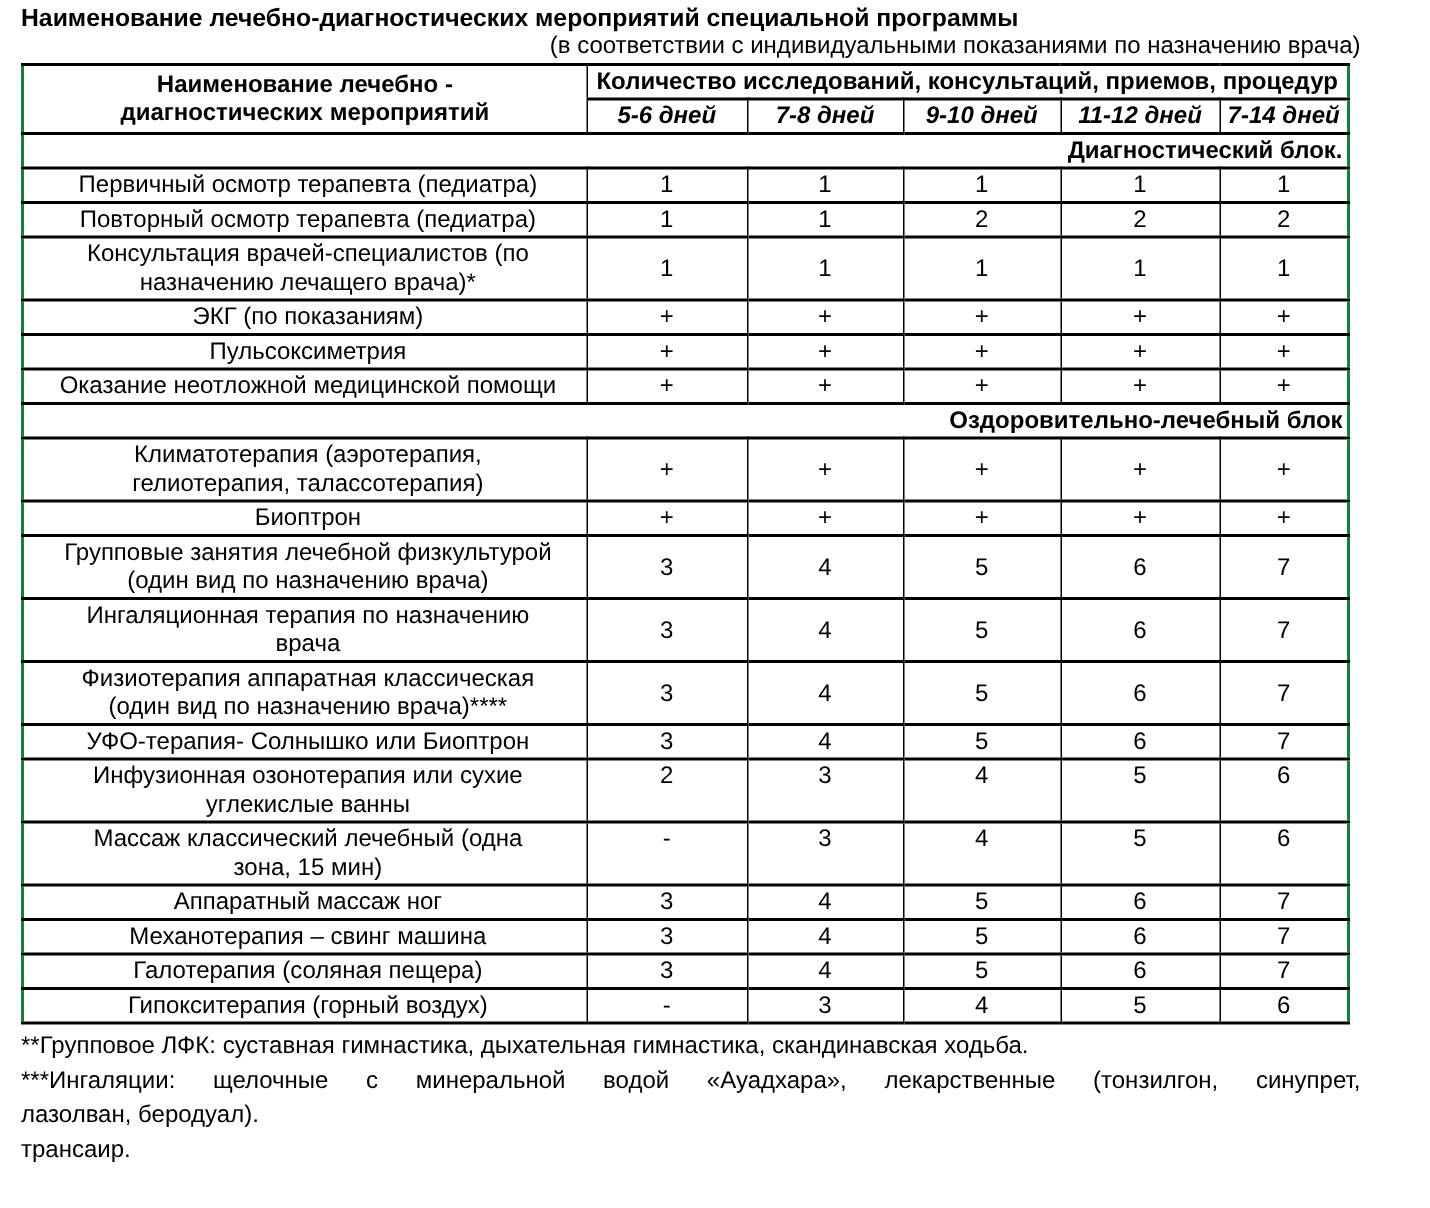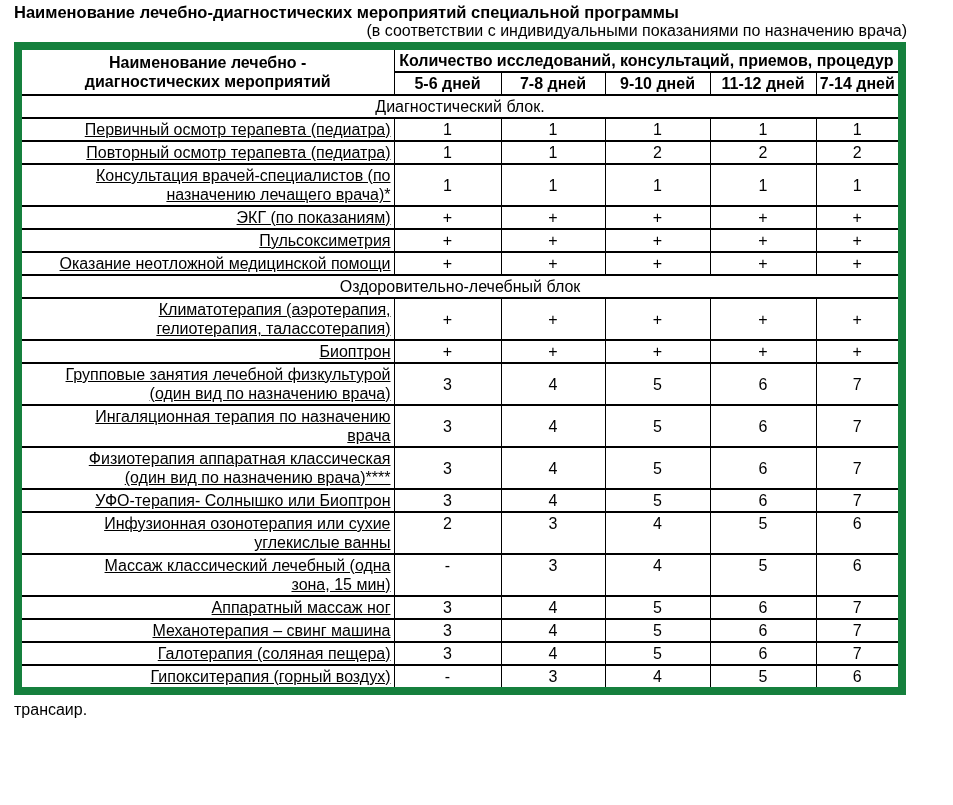--- a/index.html
+++ b/index.html
@@ -22,44 +22,44 @@
     text-align: right;
     font-size: 16px;
     line-height: 18px;
   }
 
   table.program {
     border-collapse: collapse;
     table-layout: fixed;
     width: 884px;
     margin-top: 2px;
-    border: 8px solid #15803d;
+    border: 2px solid #15803d;
   }
   col.c-name { width: 376px; }
   col.c1 { width: 107px; }
   col.c2 { width: 104px; }
   col.c3 { width: 105px; }
   col.c4 { width: 106px; }
   col.c5 { width: 86px; }
 
   th, td {
     border: 1px solid #000;
     border-top-width: 2px;
     border-bottom-width: 2px;
     font-size: 16px;
     line-height: 19px;
     padding: 1px 3px;
     vertical-align: middle;
     overflow: hidden;
   }
   th { font-weight: bold; text-align: center; }
   th.name-head { white-space: pre-line; }
-  th.day-head { white-space: nowrap; padding-left: 0; padding-right: 0; }
-  td.section-cell { font-weight: normal; text-align: center; }
-  td.name-cell { text-align: right; padding-left: 7px; white-space: pre-line; text-decoration: underline; }
+  th.day-head { white-space: nowrap; padding-left: 0; padding-right: 0; font-style: italic; }
+  td.section-cell { font-weight: bold; text-align: right; }
+  td.name-cell { text-align: center; padding-left: 7px; white-space: pre-line; }
   td.val-cell { text-align: center; }
   tr.vtop td.val-cell { vertical-align: top; }
 
   .footnotes {
     width: 893px;
     margin-top: 3px;
     font-size: 16px;
     line-height: 23px;
   }
   .fn-line.stretch {
@@ -256,17 +256,24 @@
           <td class="val-cell">3</td>
           <td class="val-cell">4</td>
           <td class="val-cell">5</td>
           <td class="val-cell">6</td>
         </tr>
       </tbody>
   </table>
 
   <div class="footnotes">
       <div class="footnote">
+        <div class="fn-line">**Групповое ЛФК: суставная гимнастика, дыхательная гимнастика, скандинавская ходьба.</div>
+      </div>
+      <div class="footnote">
+        <div class="fn-line stretch">***Ингаляции: щелочные с минеральной водой «Ауадхара», лекарственные (тонзилгон, синупрет,</div>
+        <div class="fn-line">лазолван, беродуал).</div>
+      </div>
+      <div class="footnote">
         <div class="fn-line">трансаир.</div>
       </div>
     </div>
 
 </div>
 
 </body></html>

